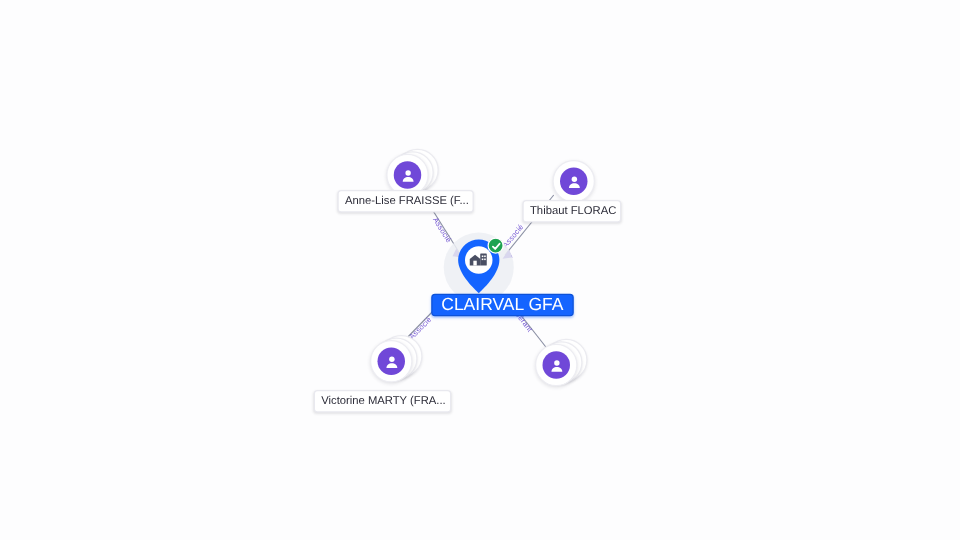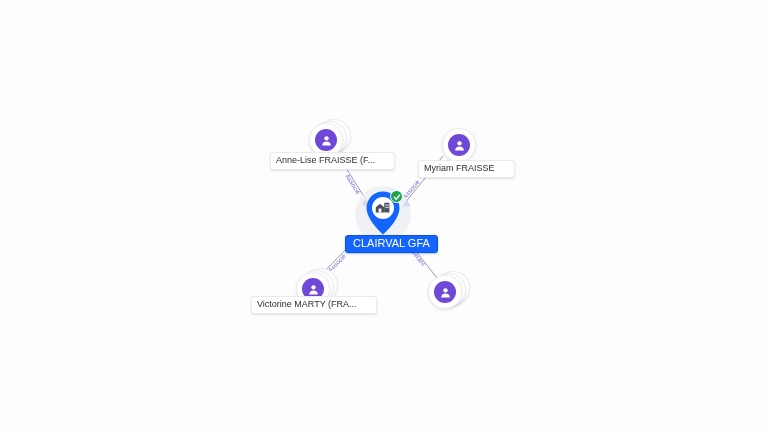--- a/index.html
+++ b/index.html
@@ -97,21 +97,21 @@
   }
 
   .avatar-circle svg { display: block; }
 
   
   .node-label {
     position: absolute;
     background: #ffffff;
     border: 1px solid #e9e9ef;
     border-radius: 3px;
-    padding: 2px 19px 3px 5px;
+    padding: 2px 3px 3px 5px;
     font-size: 9px;
     color: #2c2c38;
     white-space: nowrap;
     box-shadow: 0 1px 2px rgba(40,42,60,.12);
     line-height: 11px;
   }
 
   
   #company-node {
     position: absolute;
@@ -170,21 +170,21 @@
   }
 
   #company-label {
     position: absolute;
     left: 345px;
     top: 235px;
     background: #1464ff;
     border: 1px solid #0d52d8;
     border-radius: 3px;
     padding: 2px 7px 3px 7px;
-    font-size: 11px;
+    font-size: 14px;
     color: #ffffff;
     white-space: nowrap;
     line-height: 11px;
     box-shadow: 0 1px 2px rgba(20,100,255,.35);
   }
 </style>
 </head>
 <body>
 
 <div id="graph-canvas">
@@ -229,35 +229,35 @@
   <div class="person-node" style="left:442px; top:128px;">
     <div class="avatar-disc">
       <div class="avatar-circle">
         <svg width="13" height="13" viewBox="0 0 24 24" fill="#ffffff">
           <circle cx="12" cy="8" r="4"></circle>
           <path d="M4 21c0-4.4 3.6-7 8-7s8 2.6 8 7z"></path>
         </svg>
       </div>
     </div>
   </div>
-  <div class="node-label" style="left:418px; top:160px;">Myriam FRAISSE</div>
+  <div class="node-label" style="left:418px; top:160px;">Thibaut FLORAC</div>
 
   <div class="person-node" style="left:296px; top:272px;">
     <div class="stack-card s3"></div>
     <div class="stack-card s2"></div>
     <div class="avatar-disc">
       <div class="avatar-circle">
         <svg width="13" height="13" viewBox="0 0 24 24" fill="#ffffff">
           <circle cx="12" cy="8" r="4"></circle>
           <path d="M4 21c0-4.4 3.6-7 8-7s8 2.6 8 7z"></path>
         </svg>
       </div>
     </div>
   </div>
-  <div class="node-label" style="left:251px; top:296px;">Victorine MARTY (FRA...</div>
+  <div class="node-label" style="left:251px; top:312px;">Victorine MARTY (FRA...</div>
 
   <div class="person-node" style="left:428px; top:275px;">
     <div class="stack-card s3"></div>
     <div class="stack-card s2"></div>
     <div class="avatar-disc">
       <div class="avatar-circle">
         <svg width="13" height="13" viewBox="0 0 24 24" fill="#ffffff">
           <circle cx="12" cy="8" r="4"></circle>
           <path d="M4 21c0-4.4 3.6-7 8-7s8 2.6 8 7z"></path>
         </svg>

